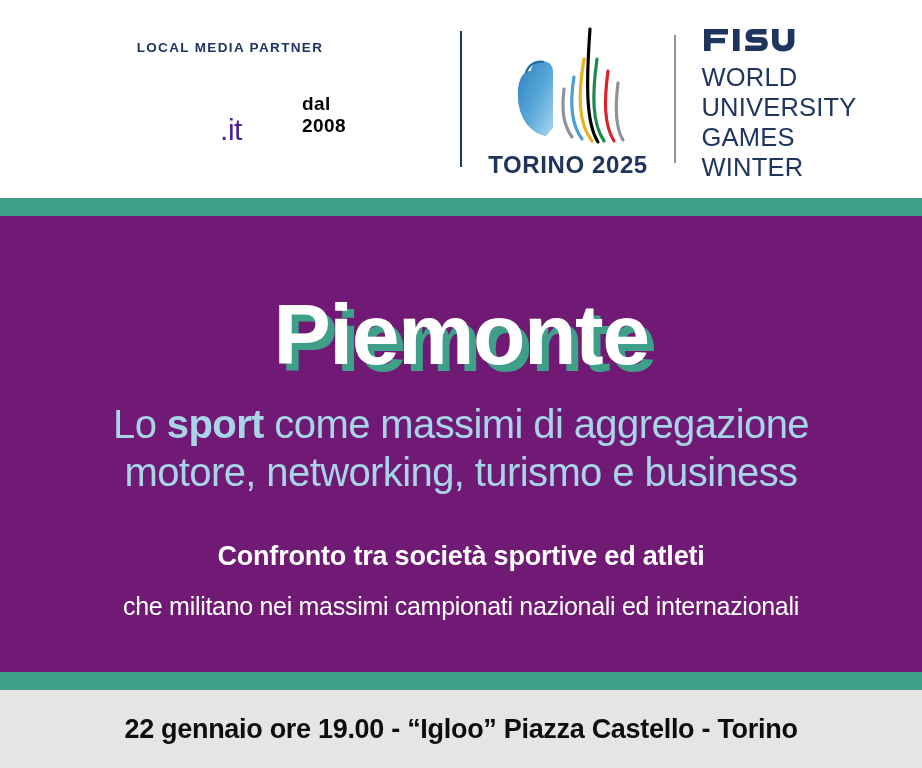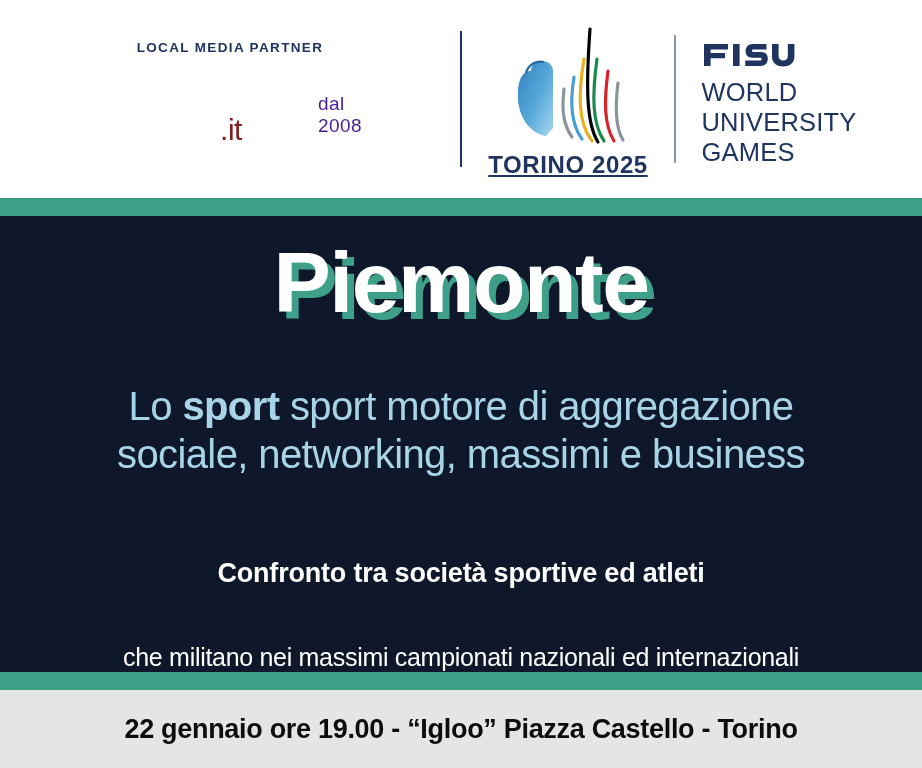--- a/index.html
+++ b/index.html
@@ -119,34 +119,34 @@
   }
   .mole-cloud.c1 { left:4px;  top:30px; width:22px; }
   .mole-cloud.c2 { left:40px; top:26px; width:26px; }
   .mole-cloud.c3 { left:46px; top:36px; width:20px; }
   .mole-tower { position:absolute; left:0; top:0; width:70px; height:70px; }
 
   .to-suffix {
     font-family:"Liberation Sans", sans-serif;
     font-size:30px;
     font-weight:400;
-    color:#7f1d1d;
+    color:#4c1d95;
     align-self:flex-end;
     margin-bottom:22px;
     margin-left:2px;
     letter-spacing:-0.5px;
   }
 
   .dal-2008 {
     position:absolute;
-    left:100px; bottom:32px;
+    left:84px; bottom:32px;
     font-family:"Liberation Sans", sans-serif;
     font-size:19px;
-    font-weight:400;
-    color:#4c1d95;
+    font-weight:700;
+    color:#000000;
     letter-spacing:0.4px;
   }
 
   
   .divider {
     width:2px;
     background:#1f3560;
     height:136px;
     flex-shrink:0;
   }
@@ -168,21 +168,20 @@
   }
   .emblem { width:140px; height:122px; }
   .torino2025-text {
     margin-top:4px;
     font-family:"Liberation Sans", sans-serif;
     font-size:24px;
     font-weight:700;
     color:#1f3560;
     letter-spacing:0.6px;
     white-space:nowrap;
-    text-decoration:underline;
   }
 
   
   .fisu-block {
     flex:1;
     height:100%;
     display:flex;
     flex-direction:column;
     justify-content:center;
     padding-left:26px;
@@ -202,25 +201,25 @@
   
   .band-green {
     height:18px;
     background:#3fa089;
     flex-shrink:0;
   }
 
   
   .main-panel {
     flex:1;
-    background:#0f172a;
-    display:flex;
-    flex-direction:column;
-    align-items:center;
-    justify-content:space-between;
+    background:#701a75;
+    display:flex;
+    flex-direction:column;
+    align-items:center;
+    justify-content:center;
     padding-top:22px;
     overflow:hidden;
   }
 
   .headline {
     position:relative;
     text-align:center;
     font-family:"Liberation Sans", sans-serif;
     font-weight:700;
     font-size:86px;
@@ -344,34 +343,35 @@
           <path d="M31 4 h6.6 v22 H31 Z"></path>
 
           <path d="M64.5 9.4 H51.5 c-1 0-1.6 .5-1.6 1.3 0 .8 .6 1.2 1.6 1.2 h7.4 c4.4 0 6.9 2.4 6.9 6.6 0 4.6-2.6 7.5-7.4 7.5 H43.2 v-5.4 h14.6 c1.1 0 1.8-.5 1.8-1.5 0-.9-.6-1.4-1.8-1.4 h-7.3 c-4.4 0-6.9-2.4-6.9-6.4 0-4.5 2.7-7.3 7.4-7.3 H64.5 Z"></path>
 
           <path d="M70 4 h6.6 v12.2 c0 2.6 1.6 4.2 4.6 4.2 3 0 4.6-1.6 4.6-4.2 V4 h6.6 v12.6 c0 6.2-4.2 9.9-11.2 9.9 -7 0-11.2-3.7-11.2-9.9 Z"></path>
         </g>
       </svg>
       <div class="fisu-line">WORLD</div>
       <div class="fisu-line">UNIVERSITY</div>
       <div class="fisu-line">GAMES</div>
+      <div class="fisu-line">WINTER</div>
     </div>
   </div>
 
   <div class="band-green"></div>
 
   <div class="main-panel">
 
     <div class="headline">
       <span class="hl-line">Piemonte</span>
     </div>
 
     <div class="subtitle">
-      <span class="sub-line"><span>Lo </span><b>sport</b><span> sport motore di aggregazione</span></span>
-      <span class="sub-line">sociale, networking, massimi e business</span>
+      <span class="sub-line"><span>Lo </span><b>sport</b><span> come massimi di aggregazione</span></span>
+      <span class="sub-line">motore, networking, turismo e business</span>
     </div>
 
     <div class="tagline-bold">Confronto tra società sportive ed atleti</div>
 
     <div class="tagline-reg">che militano nei massimi campionati nazionali ed internazionali</div>
   </div>
 
   <div class="band-green"></div>
 
   <div class="footer">

